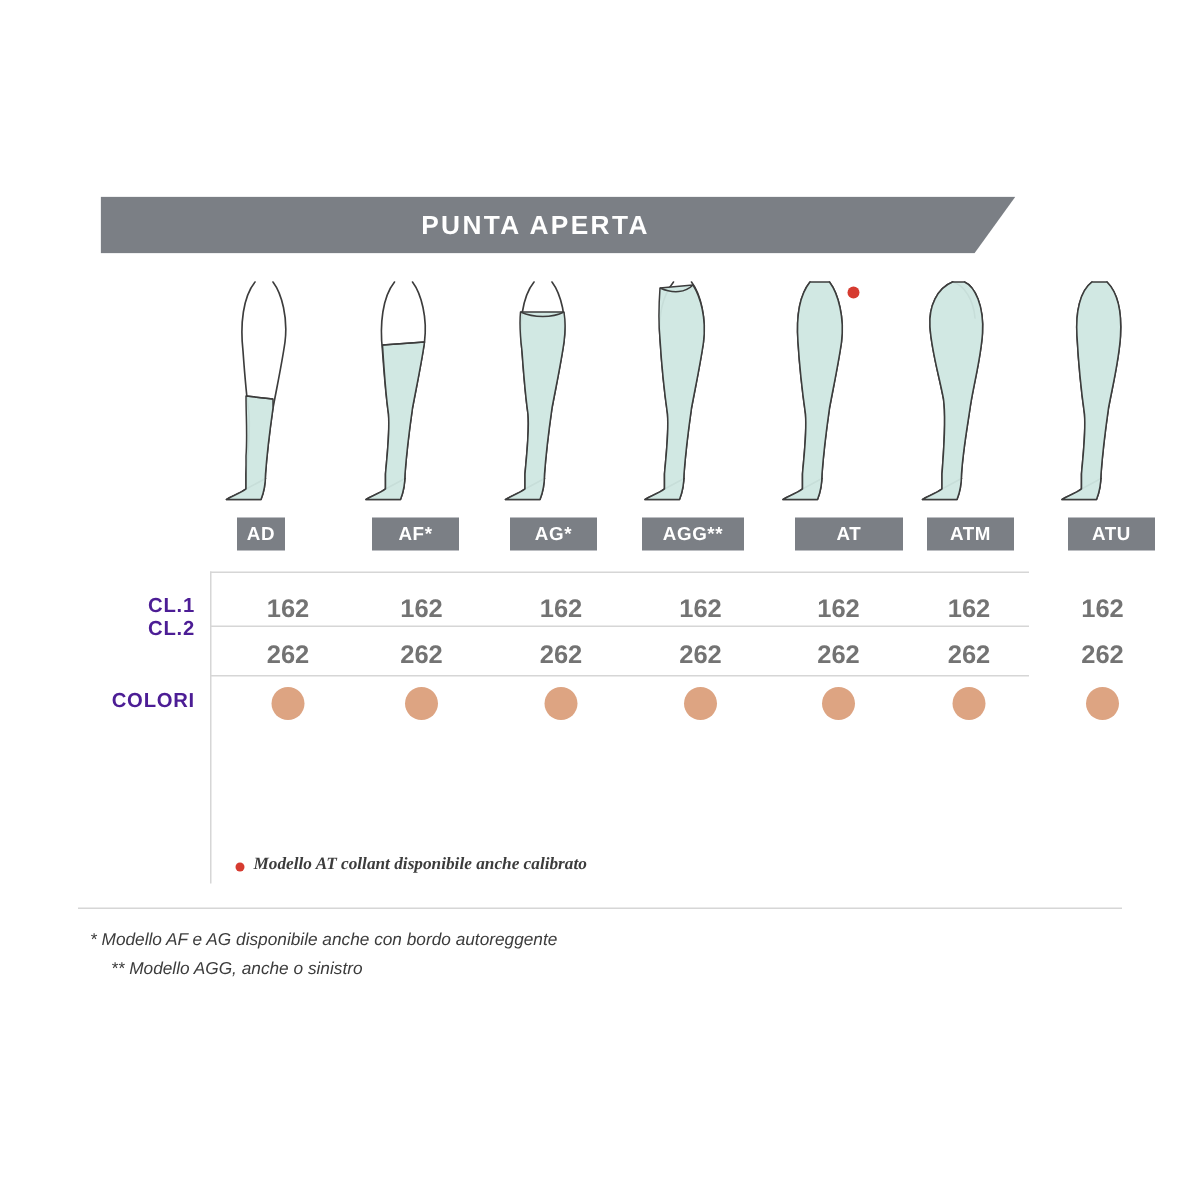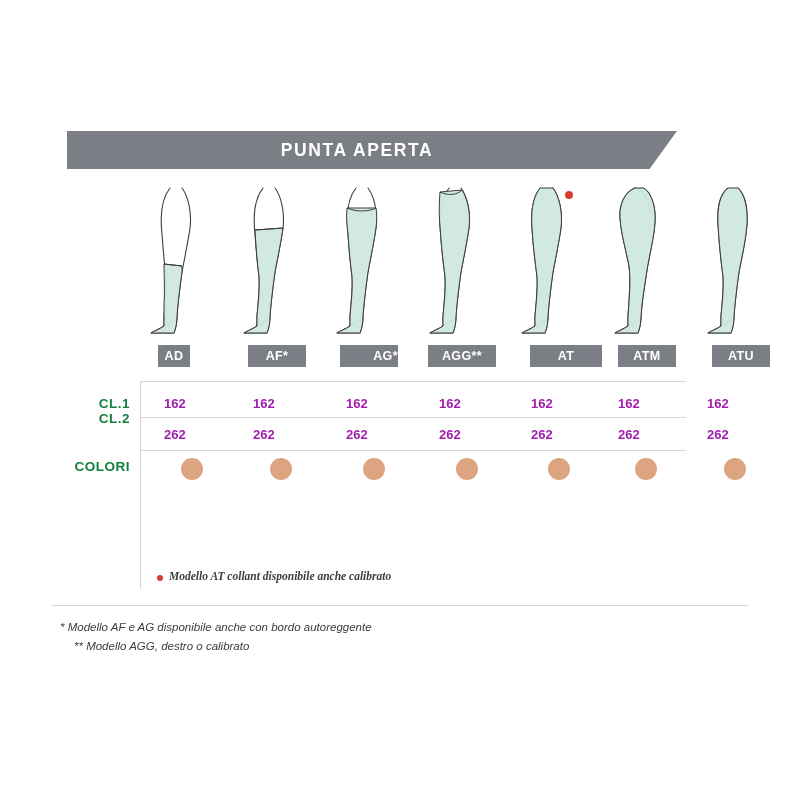--- a/index.html
+++ b/index.html
@@ -90,28 +90,29 @@
     letter-spacing: 0.4px;
   }
 
   
   .rowlabel {
     position: absolute;
     width: 120px;
     text-align: right;
     font-size: 13.5px;
     font-weight: bold;
-    color: #15803d;
+    color: #4c1d95;
     letter-spacing: 0.5px;
   }
   .cell {
     position: absolute;
-    font-size: 13px;
-    font-weight: bold;
-    color: #a21caf;
+    text-align: center;
+    font-size: 17px;
+    font-weight: bold;
+    color: #737373;
   }
   .hline {
     position: absolute;
     height: 1px;
     background: #d6d6d6;
   }
   .vline {
     position: absolute;
     width: 1px;
     background: #d6d6d6;
@@ -256,21 +257,21 @@
           <path d="M30 2 C22 8 19 22 20 38 C21 56 23 76 25 90 C26 102 24 118 23 130 L23 140 C19 143 13 145 10 147 L33 147 C35 142 36 136 36 130 C37 116 39 100 41 86 C44 70 48 54 49 38 C50 20 46 8 40 2 Z"></path>
         </g>
       </svg>
     </div>
 
   </div>
 
   <div class="labels">
     <div class="label-chip" style="left:18px;width:32px;">AD</div>
     <div class="label-chip" style="left:108px;width:58px;">AF*</div>
-    <div class="label-chip" style="left:200px;width:58px;text-align:right;">AG*</div>
+    <div class="label-chip" style="left:200px;width:58px;">AG*</div>
     <div class="label-chip" style="left:288px;width:68px;">AGG**</div>
     <div class="label-chip" style="left:390px;width:72px;">AT</div>
     <div class="label-chip" style="left:478px;width:58px;">ATM</div>
     <div class="label-chip" style="left:572px;width:58px;">ATU</div>
   </div>
 
   <div class="hline" style="left:140px; top:381px; width:546px;"></div>
   <div class="hline" style="left:140px; top:417px; width:546px;"></div>
   <div class="hline" style="left:140px; top:450px; width:546px;"></div>
   <div class="vline" style="left:140px; top:381px; height:208px;"></div>
@@ -302,15 +303,15 @@
   <div class="swatch" style="left: 548px; top: 458px; background: rgb(221, 164, 130);"></div>
   <div class="swatch" style="left: 635px; top: 458px; background: rgb(221, 164, 130);"></div>
   <div class="swatch" style="left: 724px; top: 458px; background: rgb(221, 164, 130);"></div>
 
   <div class="note-dot"></div>
   <div class="note-red">
     <span class="note-red-text">Modello AT collant disponibile anche calibrato</span>
   </div>
 
   <div class="note" style="left:60px; top:621px;">*  Modello AF e AG disponibile anche con bordo autoreggente</div>
-  <div class="note" style="left:74px; top:640px;">** Modello AGG, destro o calibrato</div>
+  <div class="note" style="left:74px; top:640px;">** Modello AGG, anche o sinistro</div>
 
 </div>
 
 </body></html>

